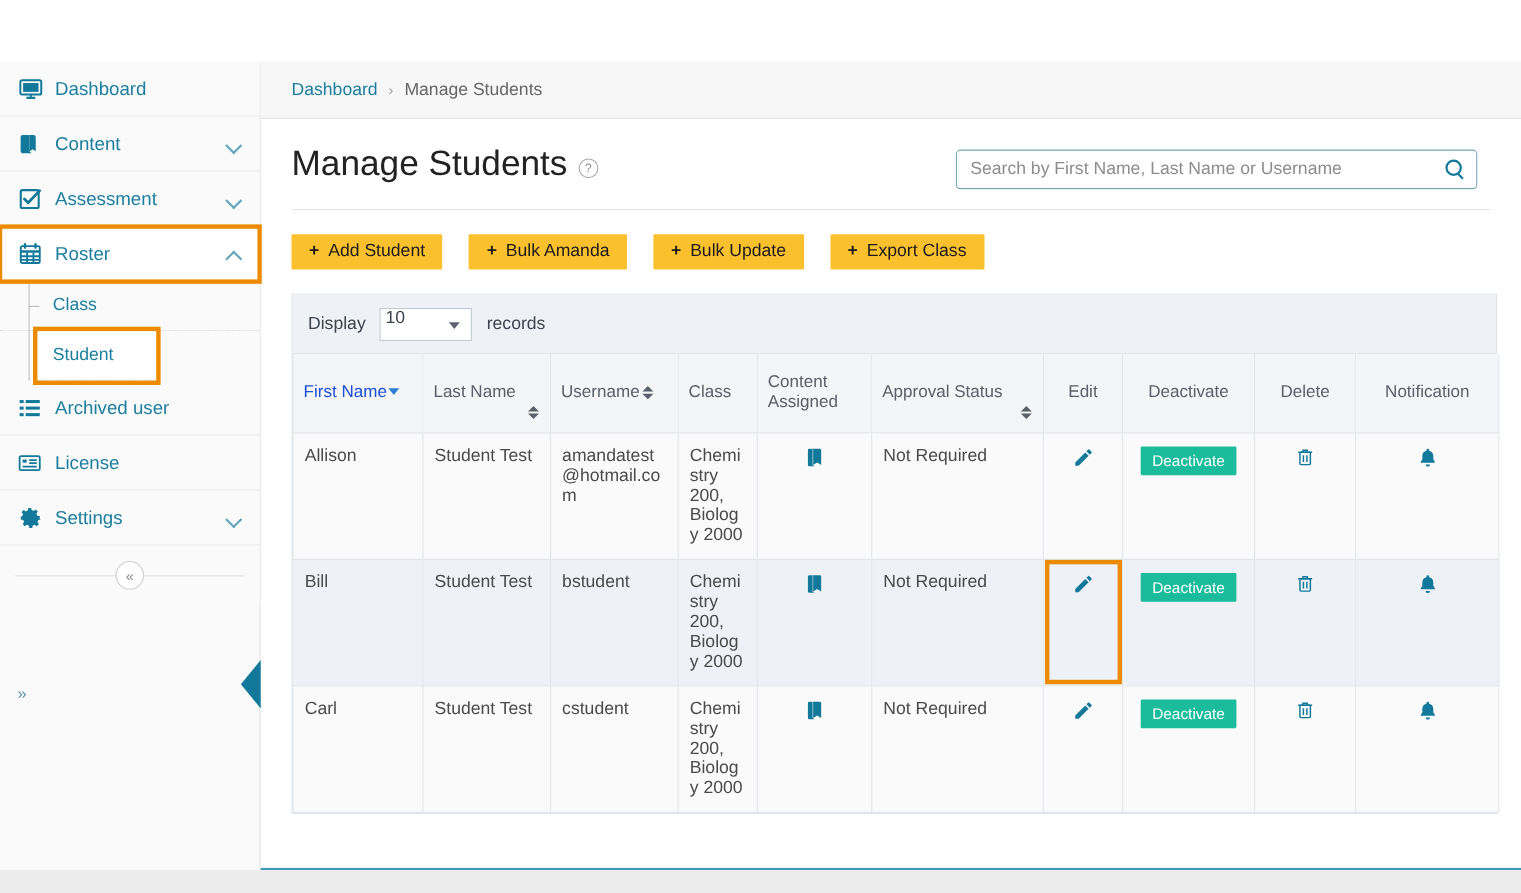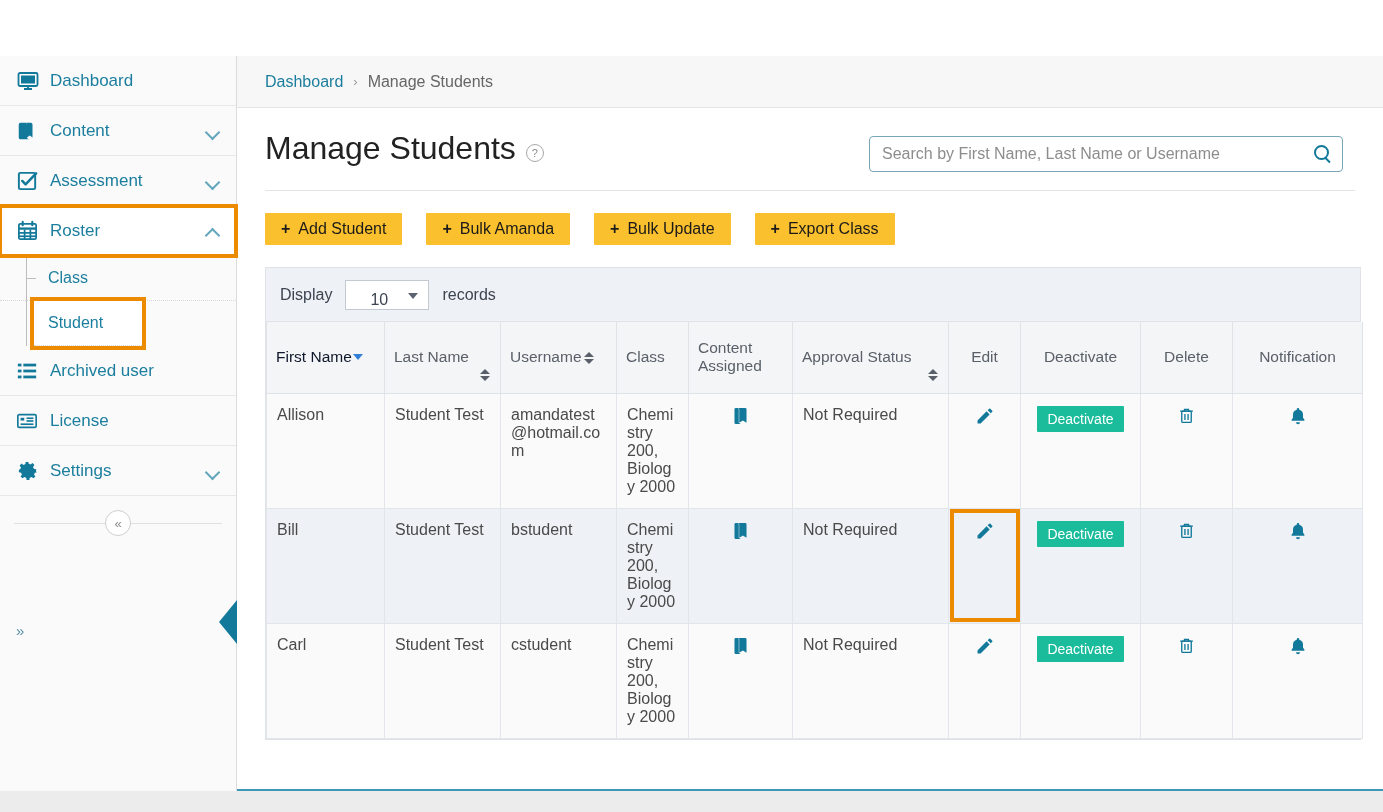--- a/index.html
+++ b/index.html
@@ -159,36 +159,36 @@
     margin: 22px 22px 0 28px; border: 1px solid #dfe3e8; border-top: 1px solid #dfe3e8;
     background: #fff;
   }
   .display-row {
     background: #eef1f5; height: 54px; display: flex; align-items: center;
     padding-left: 14px; gap: 13px; font-size: 16px; color: #3d4450;
     border-bottom: 1px solid #dfe3e8;
   }
   .sel-wrap {
     position: relative; width: 84px; height: 30px; border: 1px solid #c3c9d1;
-    background: #fff; display: flex; align-items: flex-end; padding-left: 24px;
+    background: #fff; display: flex; align-items: flex-start; padding-left: 4px;
     font-size: 16px; color: #3d4450; cursor: pointer;
   }
   .sel-wrap .sel-caret {
     position: absolute; right: 10px; top: 12px; width: 0; height: 0;
     border-left: 5px solid transparent; border-right: 5px solid transparent;
     border-top: 6px solid #5b6270;
   }
   table { width: 100%; border-collapse: collapse; table-layout: fixed; }
   thead th {
     background: #f4f5f7; border: 1px solid #dfe3e8; border-top: 0;
     font-weight: normal; font-size: 15.5px; color: #5a6069;
     padding: 12px 9px; vertical-align: middle; text-align: left; height: 71px;
     position: relative;
   }
-  thead th.active-sort { color: #0f172a; }
+  thead th.active-sort { color: #1d4ed8; }
   thead th.ctr { text-align: center; }
   .sort-both {
     display: inline-block; width: 10px; position: relative; vertical-align: middle;
     margin-left: 2px;
   }
   .sort-both span { display: block; width: 0; height: 0; margin: 0 auto; }
   .sort-both .up {
     border-left: 5px solid transparent; border-right: 5px solid transparent;
     border-bottom: 5px solid #5a6069; margin-bottom: 2px;
   }

